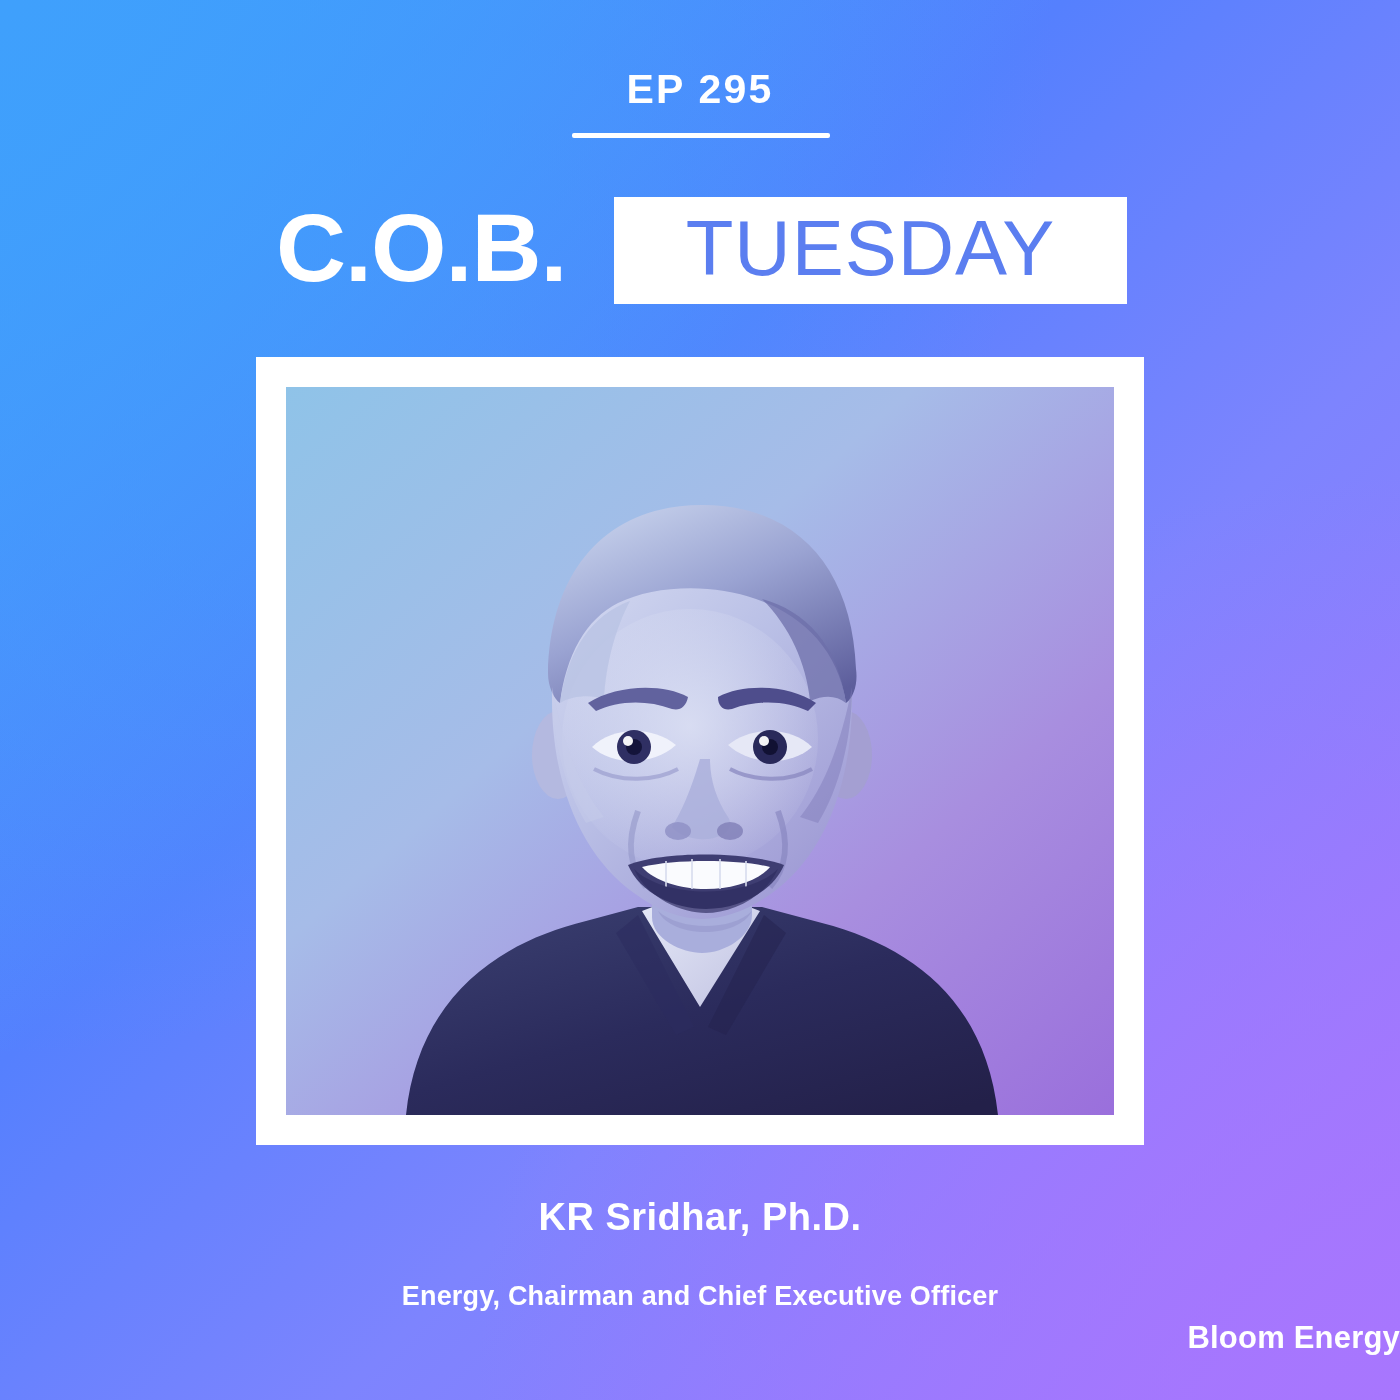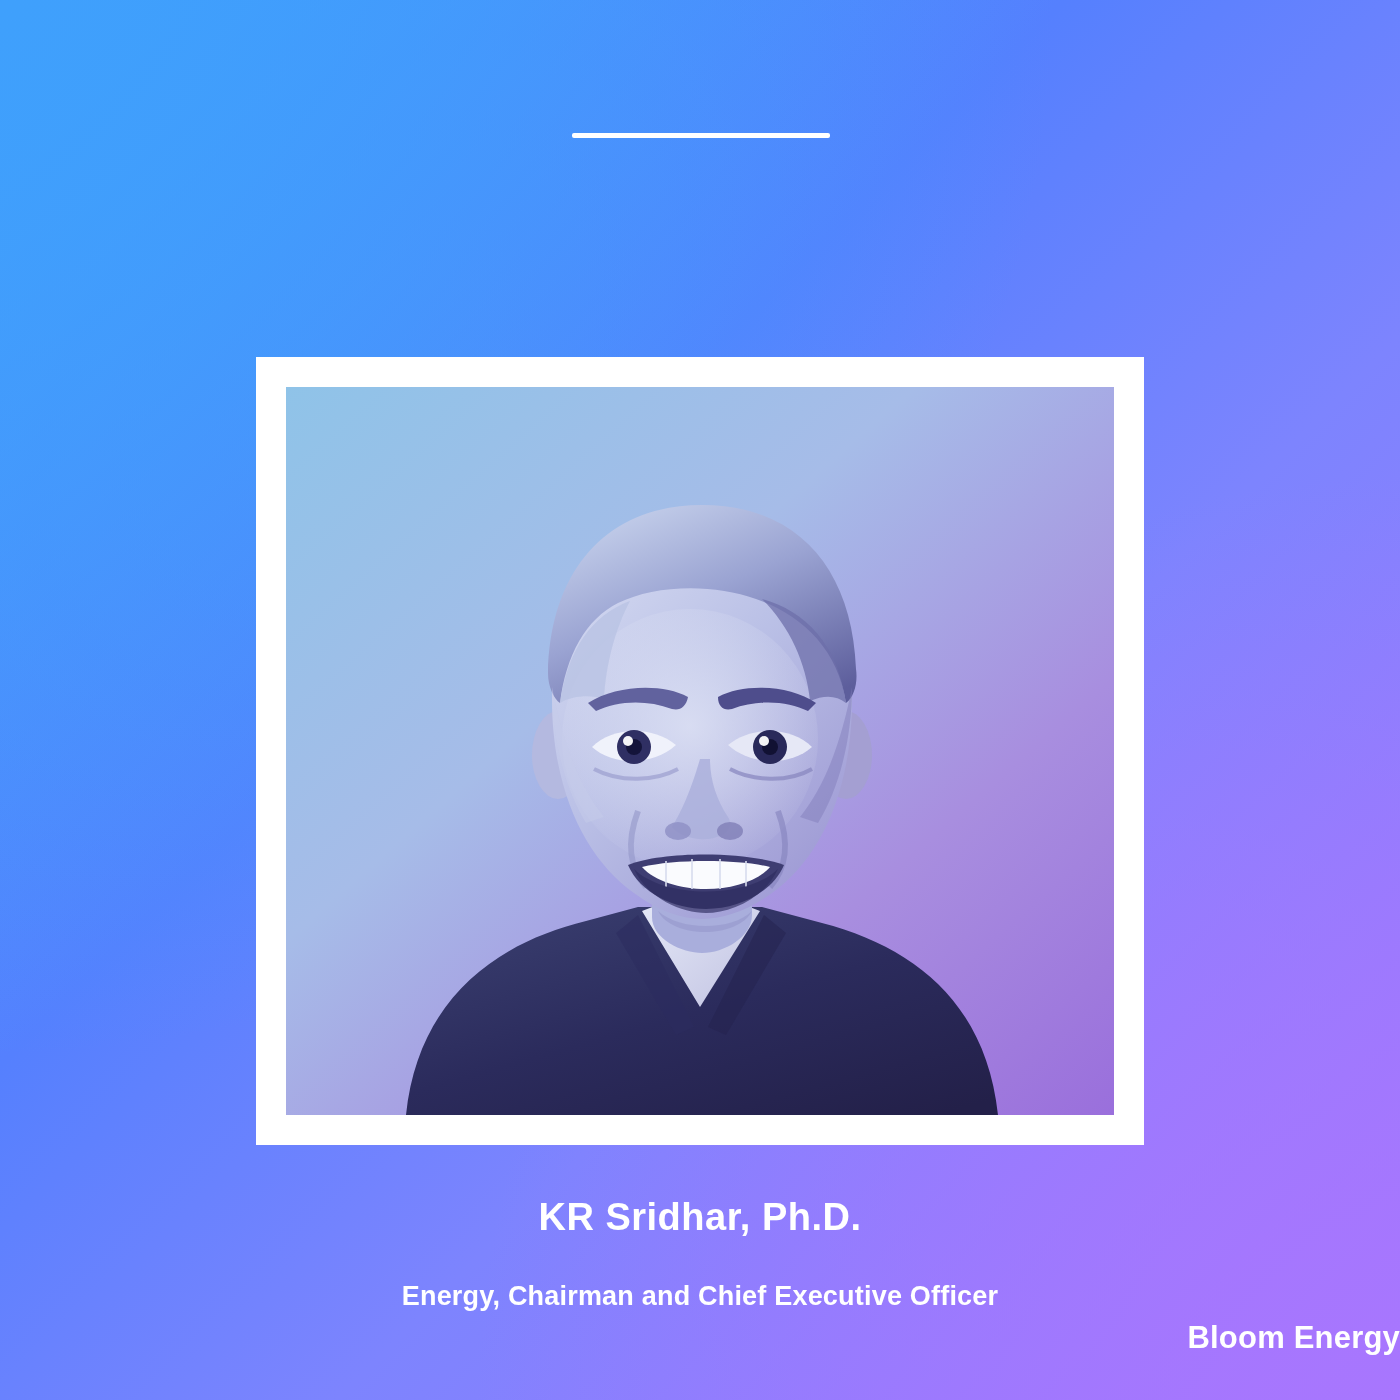--- a/index.html
+++ b/index.html
@@ -141,23 +141,30 @@
     font-size: 31px;
     font-weight: bold;
     letter-spacing: 0.2px;
   }
 </style>
 </head>
 <body>
 
 <div class="canvas">
 
+  <div class="ep-label">EP 295</div>
 
   <div class="ep-rule"></div>
 
+  <div class="logo-row">
+    <div class="logo-cob">C.O.B.</div>
+    <div class="logo-box">
+      <div class="logo-tuesday">TUESDAY</div>
+    </div>
+  </div>
 
   <div class="photo-frame">
     <div class="photo-inner">
       <svg viewBox="0 0 828 728" preserveAspectRatio="xMidYMid slice">
         <defs>
           <linearGradient id="bgDuo" x1="0" y1="0" x2="1" y2="1">
             <stop offset="0%" stop-color="#8FC3E8"></stop>
             <stop offset="38%" stop-color="#A6BCE8"></stop>
             <stop offset="70%" stop-color="#A88EDF"></stop>
             <stop offset="100%" stop-color="#9A6FDC"></stop>

